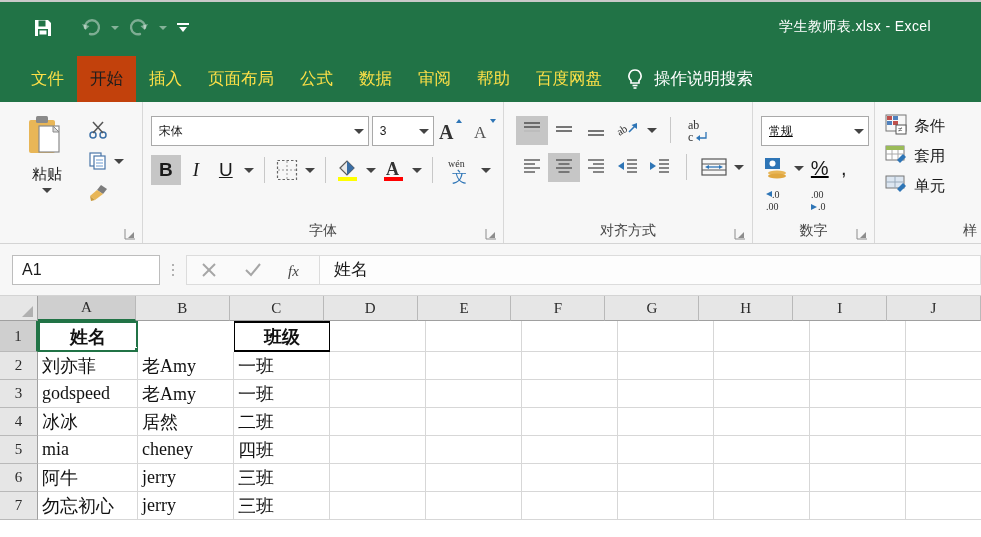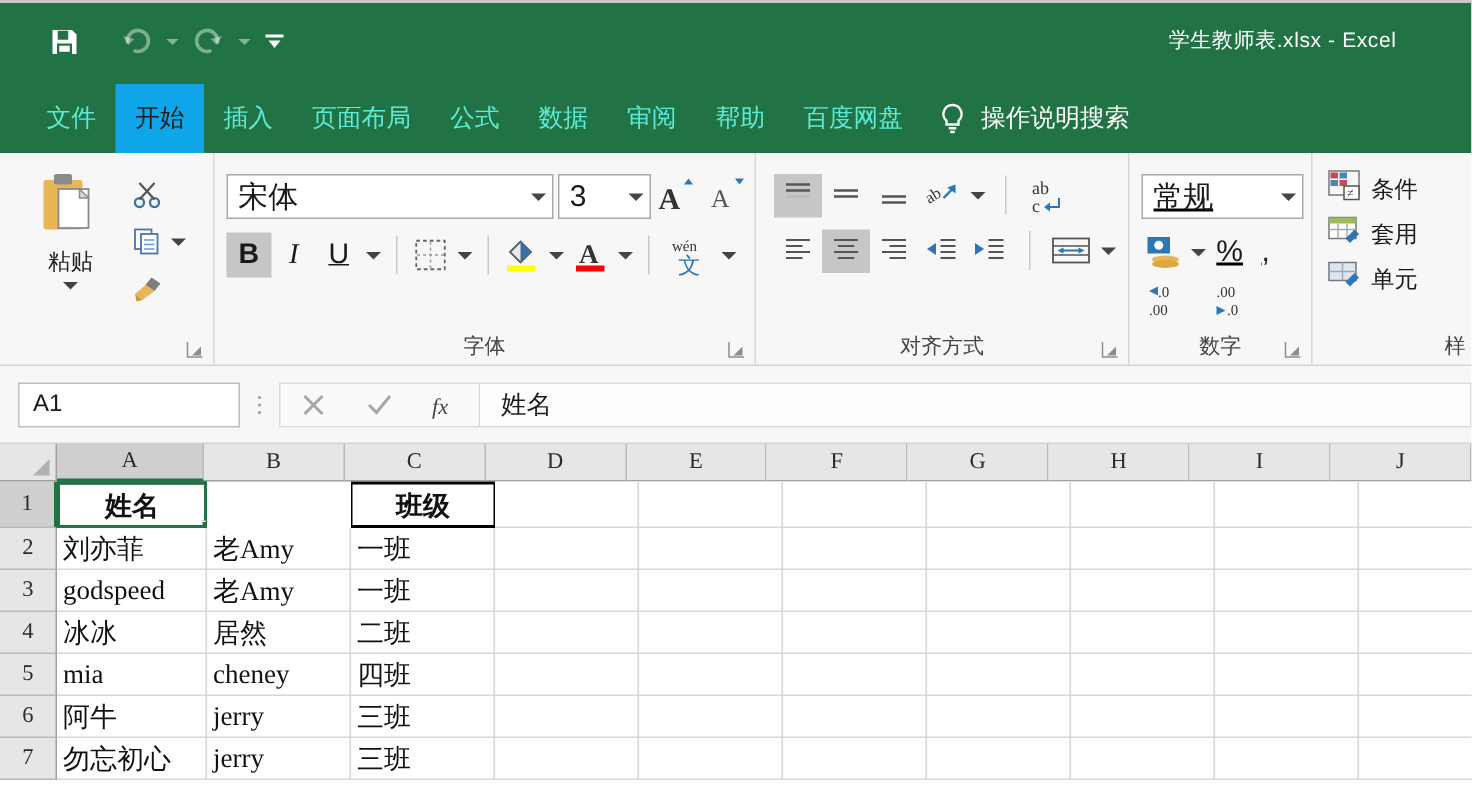--- a/index.html
+++ b/index.html
@@ -22,23 +22,23 @@
   .tri-down { width: 0; height: 0; border-left: 4px solid transparent; border-right: 4px solid transparent; border-top: 4px solid rgba(255,255,255,.45); }
   .win-title {
     position: absolute; right: 50px; top: 16px;
     color: #ffffff; font-size: 14px; letter-spacing: .4px; white-space: nowrap;
   }
 
   
   .tabbar { height: 46px; background: #217346; display: flex; align-items: stretch; padding-left: 18px; }
   .tab {
     display: flex; align-items: center; padding: 0 13px;
-    color: #5eead4; font-size: 16.5px; white-space: nowrap; cursor: default;
-  }
-  .tab.active { background: #0ea5e9; color: #1d1d1d; }
+    color: #fde047; font-size: 16.5px; white-space: nowrap; cursor: default;
+  }
+  .tab.active { background: #c2410c; color: #1d1d1d; }
   .tellme { display: flex; align-items: center; gap: 9px; padding-left: 10px; }
   .bulb { width: 20px; height: 22px; }
   .tellme-label { color: #ffffff; font-size: 16.5px; white-space: nowrap; }
 
   
   .ribbon {
     height: 142px; background: #f7f7f7;
     border-bottom: 1px solid #d4d4d4;
     display: flex; position: relative; overflow: hidden;
   }
@@ -61,21 +61,21 @@
   .clip-row { display: flex; align-items: center; height: 28px; }
   .mini-ico { width: 28px; height: 26px; display: flex; align-items: center; justify-content: center; }
   .mini-caret { width: 14px; display: flex; align-items: center; justify-content: center; }
 
   
   .g-font { width: 372px; }
   .font-row1 { display: flex; align-items: center; padding: 8px 0 0 8px; gap: 0; }
   .combo {
     height: 30px; background: #fff; border: 1px solid #a9a9a9;
     display: flex; align-items: center; padding: 0 4px 0 7px;
-    font-size: 20px; color: #1a1a1a; position: relative;
+    font-size: 12px; color: #1a1a1a; position: relative;
   }
   .combo .cval { flex: 1; white-space: nowrap; overflow: hidden; }
   .combo .ccaret { width: 0; height: 0; border-left: 5px solid transparent; border-right: 5px solid transparent; border-top: 5px solid #444; margin-left: 6px; }
   .fname { width: 218px; }
   .fsize { width: 62px; margin-left: 3px; }
   .aa-btn { width: 34px; height: 30px; display: flex; align-items: center; justify-content: center; }
   .font-row2 { display: flex; align-items: center; padding: 9px 0 0 8px; }
   .fbtn {
     width: 30px; height: 30px; display: flex; align-items: center; justify-content: center;
     font-size: 19px; color: #1a1a1a;

